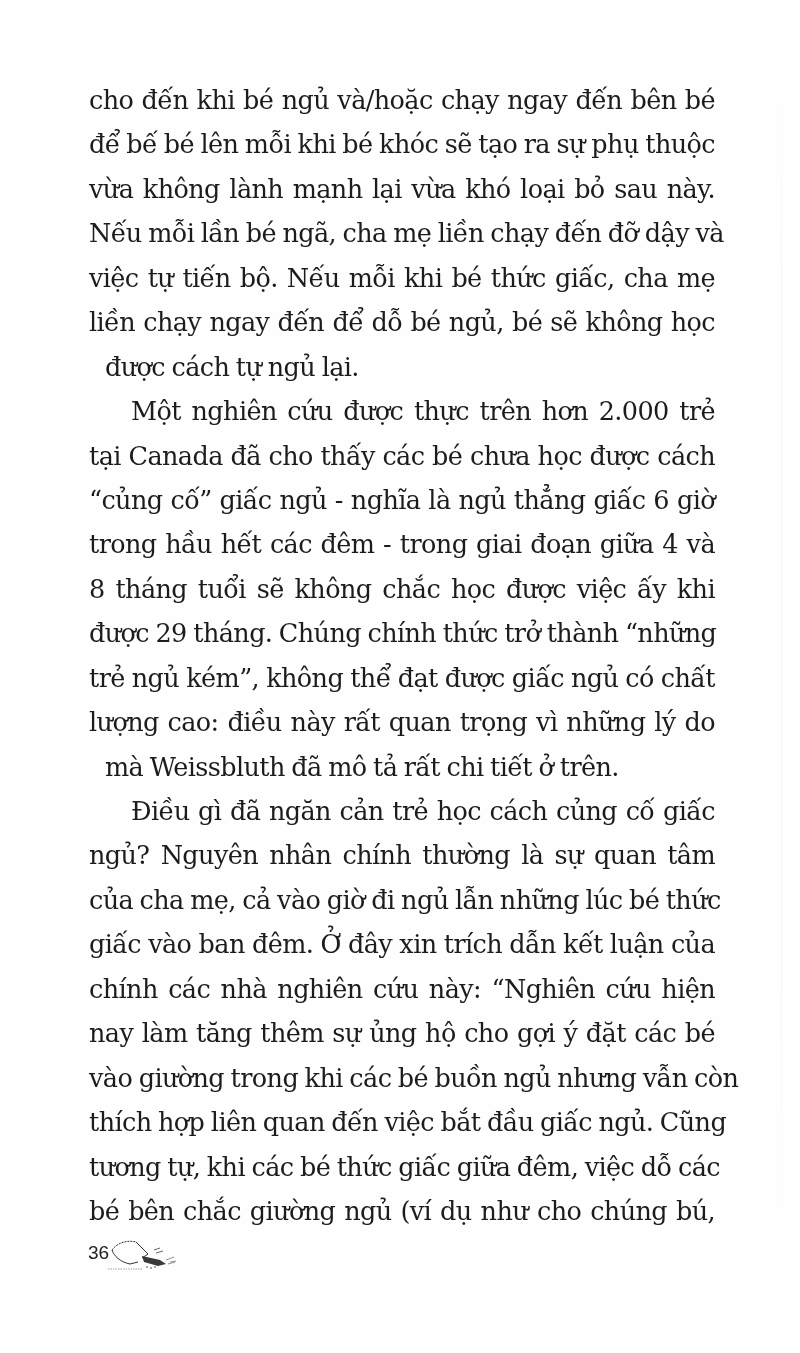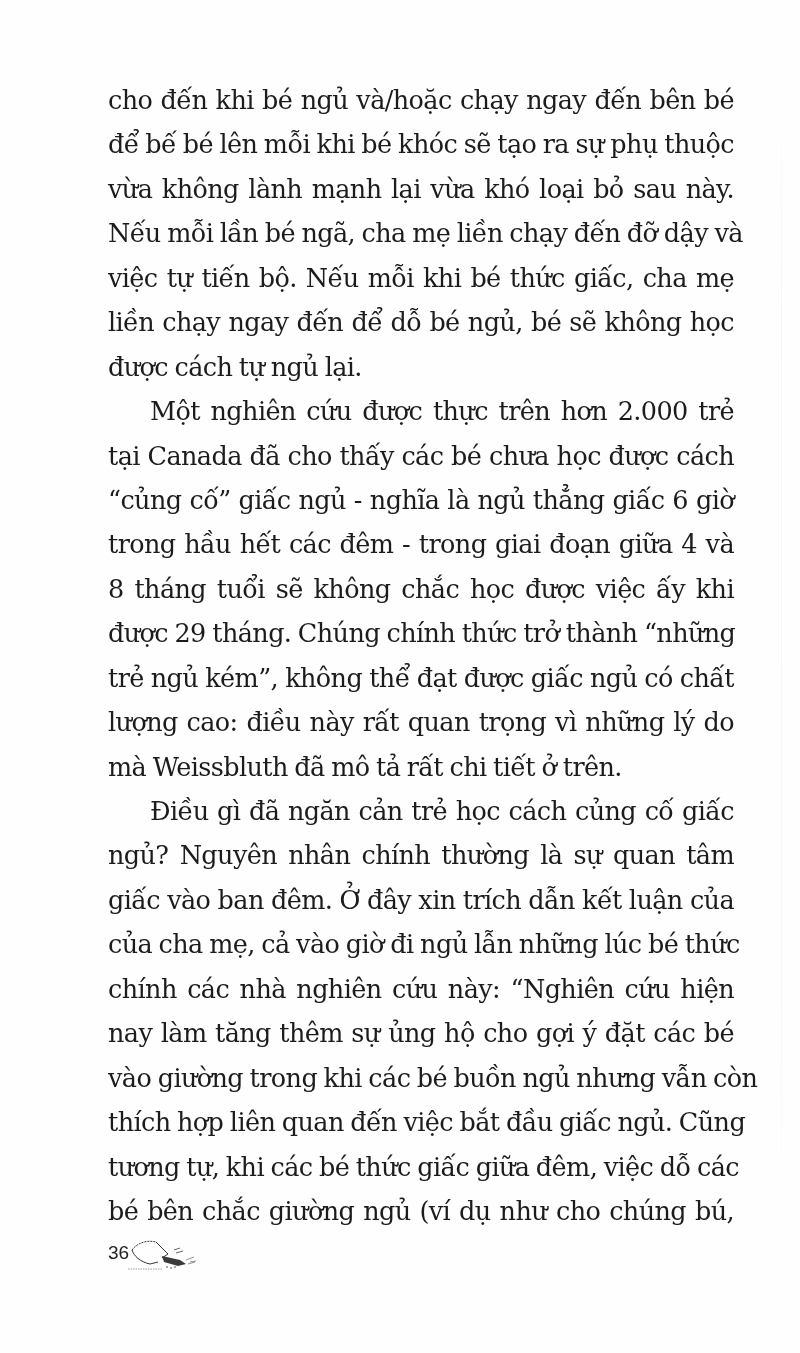--- a/index.html
+++ b/index.html
@@ -17,48 +17,48 @@
     }
     .page {
       position: absolute;
       left: 0; top: 0;
       width: 800px;
       height: 1353px;
       background: #fefefe;
     }
     .text-block {
       position: absolute;
-      left: 108px;
+      left: 89px;
       top: 78px;
       width: 626px;
     }
     .line {
       display: block;
       height: 44.45px;
       line-height: 44.45px;
       font-size: 25.5px;
       white-space: nowrap;
       text-align: justify;
       text-align-last: justify;
       letter-spacing: -0.6px;
       word-spacing: -1px;
     }
     .line.last {
       text-align-last: left;
+      margin-left: 16px;
     }
     .line.indent {
       padding-left: 42px;
     }
     .footer {
       position: absolute;
       left: 88px;
       top: 1236px;
       height: 36px;
       width: 140px;
-      margin-left: 20px;
     }
     .page-number {
       position: absolute;
       left: 0;
       top: 6px;
       font-family: "Liberation Sans", sans-serif;
       font-size: 19px;
       color: #222;
     }
     .ornament {
@@ -103,22 +103,22 @@
       <span class="line">8 tháng tuổi sẽ không chắc học được việc ấy khi</span>
       <span class="line">được 29 tháng. Chúng chính thức trở thành “những</span>
       <span class="line">trẻ ngủ kém”, không thể đạt được giấc ngủ có chất</span>
       <span class="line">lượng cao: điều này rất quan trọng vì những lý do</span>
       <span class="line last">mà Weissbluth đã mô tả rất chi tiết ở trên.</span>
     </div>
 
     <div>
       <span class="line indent">Điều gì đã ngăn cản trẻ học cách củng cố giấc</span>
       <span class="line">ngủ? Nguyên nhân chính thường là sự quan tâm</span>
+      <span class="line">của cha mẹ, cả vào giờ đi ngủ lẫn những lúc bé thức</span>
       <span class="line">giấc vào ban đêm. Ở đây xin trích dẫn kết luận của</span>
-      <span class="line">của cha mẹ, cả vào giờ đi ngủ lẫn những lúc bé thức</span>
       <span class="line">chính các nhà nghiên cứu này: “Nghiên cứu hiện</span>
       <span class="line">nay làm tăng thêm sự ủng hộ cho gợi ý đặt các bé</span>
       <span class="line">vào giường trong khi các bé buồn ngủ nhưng vẫn còn</span>
       <span class="line">thích hợp liên quan đến việc bắt đầu giấc ngủ. Cũng</span>
       <span class="line">tương tự, khi các bé thức giấc giữa đêm, việc dỗ các</span>
       <span class="line">bé bên chắc giường ngủ (ví dụ như cho chúng bú,</span>
     </div>
   </div>
 
   <div class="footer">

